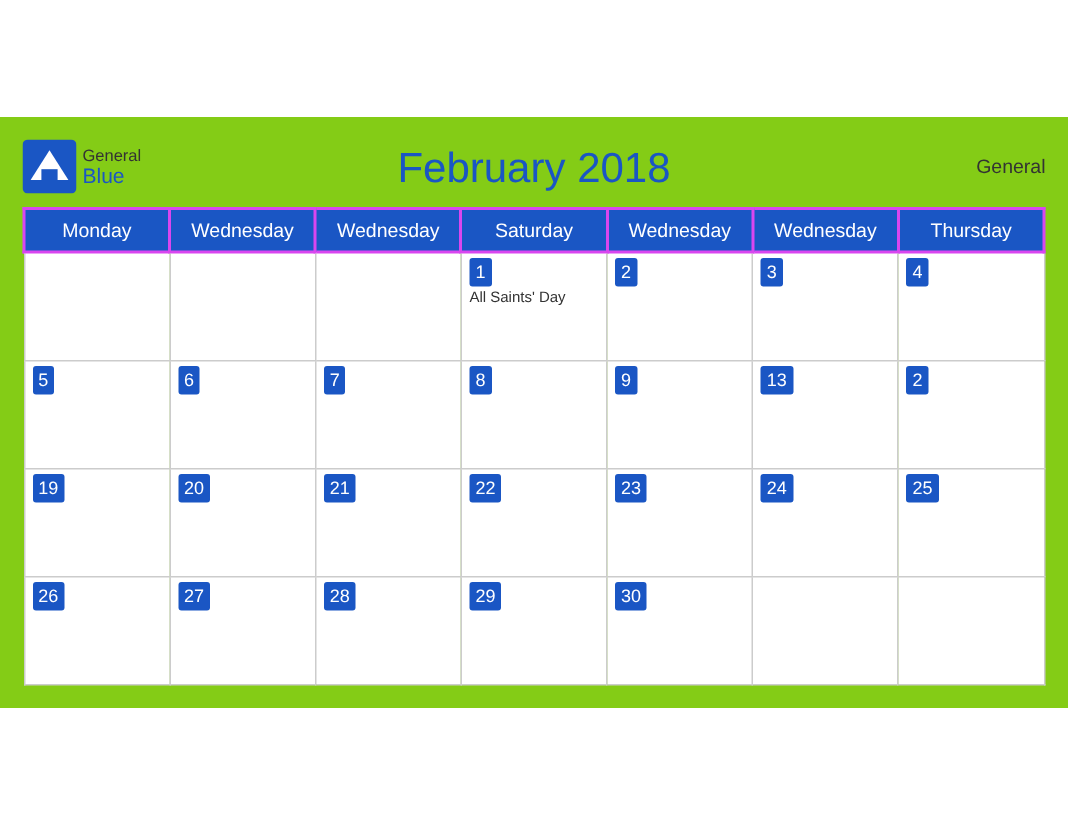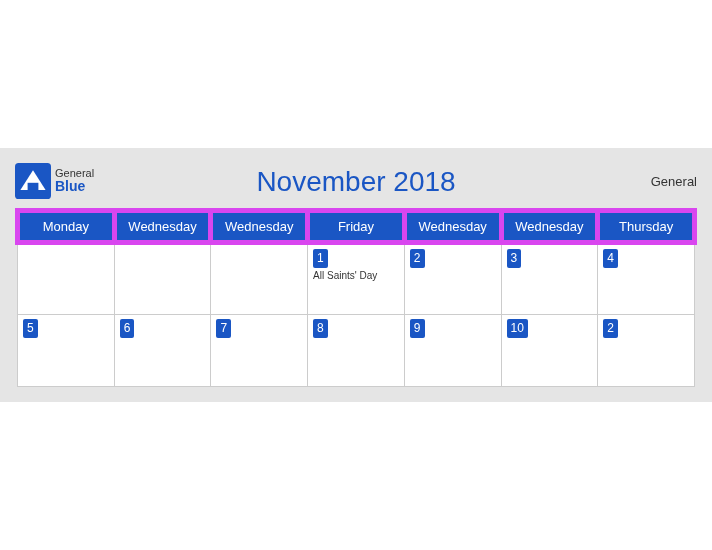--- a/index.html
+++ b/index.html
@@ -7,21 +7,21 @@
       font-family: Arial, sans-serif;
       background: #fff;
       display: flex;
       justify-content: center;
       align-items: center;
       width: 712px;
       min-height: 550px;
     }
     .calendar-container {
       width: 712px;
-      background: #e5e5e5;
+      background: #84cc16;
       padding: 10px 15px 15px;
     }
     .calendar-header {
       display: flex;
       align-items: center;
       justify-content: center;
       position: relative;
       padding: 8px 0 6px;
     }
     .logo {
@@ -43,21 +43,21 @@
       line-height: 1.1;
     }
     .logo-general {
       font-size: 11px;
       color: #333;
       font-weight: normal;
     }
     .logo-blue {
       font-size: 14px;
       color: #1a56c4;
-      font-weight: bold;
+      font-weight: normal;
     }
     .calendar-title {
       font-size: 28px;
       color: #1a56c4;
       font-weight: normal;
     }
     .country-label {
       position: absolute;
       right: 0;
       top: 50%;
@@ -70,21 +70,21 @@
       border-collapse: collapse;
       margin-top: 4px;
     }
     .calendar-table th {
       background-color: #1a56c4;
       color: #fff;
       text-align: center;
       padding: 6px 4px;
       font-size: 13px;
       font-weight: normal;
-      border: 5px solid #d946ef;
+      border: 2px solid #d946ef;
     }
     .calendar-table td {
       border: 1px solid #ccc;
       vertical-align: top;
       width: calc(100% / 7);
       height: 72px;
       padding: 3px 5px;
       background: #fff;
     }
     .day-number {
@@ -112,31 +112,31 @@
       <svg class="logo-icon" viewBox="0 0 40 40" xmlns="http://www.w3.org/2000/svg">
         <rect width="40" height="40" rx="4" fill="#1a56c4"></rect>
         <polygon points="20,8 34,30 6,30" fill="white"></polygon>
         <rect x="14" y="22" width="12" height="8" fill="#1a56c4"></rect>
       </svg>
       <div class="logo-text">
         <span class="logo-general">General</span>
         <span class="logo-blue">Blue</span>
       </div>
     </div>
-    <h1 class="calendar-title">November 2018</h1>
+    <h1 class="calendar-title">February 2018</h1>
     <span class="country-label">General</span>
   </div>
 
   <table class="calendar-table">
     <thead>
       <tr>
         <th>Monday</th>
         <th>Wednesday</th>
         <th>Wednesday</th>
-        <th>Friday</th>
+        <th>Saturday</th>
         <th>Wednesday</th>
         <th>Wednesday</th>
         <th>Thursday</th>
       </tr>
     </thead>
     <tbody id="calendar-body">
     <tr>
           <td></td>
           <td></td>
           <td></td>
@@ -144,18 +144,36 @@
           <td><span class="day-number">2</span></td>
           <td><span class="day-number">3</span></td>
           <td><span class="day-number">4</span></td>
         </tr>
         <tr>
           <td><span class="day-number">5</span></td>
           <td><span class="day-number">6</span></td>
           <td><span class="day-number">7</span></td>
           <td><span class="day-number">8</span></td>
           <td><span class="day-number">9</span></td>
-          <td><span class="day-number">10</span></td>
+          <td><span class="day-number">13</span></td>
           <td><span class="day-number">2</span></td>
+        </tr>
+        <tr>
+          <td><span class="day-number">19</span></td>
+          <td><span class="day-number">20</span></td>
+          <td><span class="day-number">21</span></td>
+          <td><span class="day-number">22</span></td>
+          <td><span class="day-number">23</span></td>
+          <td><span class="day-number">24</span></td>
+          <td><span class="day-number">25</span></td>
+        </tr>
+        <tr>
+          <td><span class="day-number">26</span></td>
+          <td><span class="day-number">27</span></td>
+          <td><span class="day-number">28</span></td>
+          <td><span class="day-number">29</span></td>
+          <td><span class="day-number">30</span></td>
+          <td></td>
+          <td></td>
         </tr>
       </tbody>
   </table>
 </div>
 
 </body></html>

